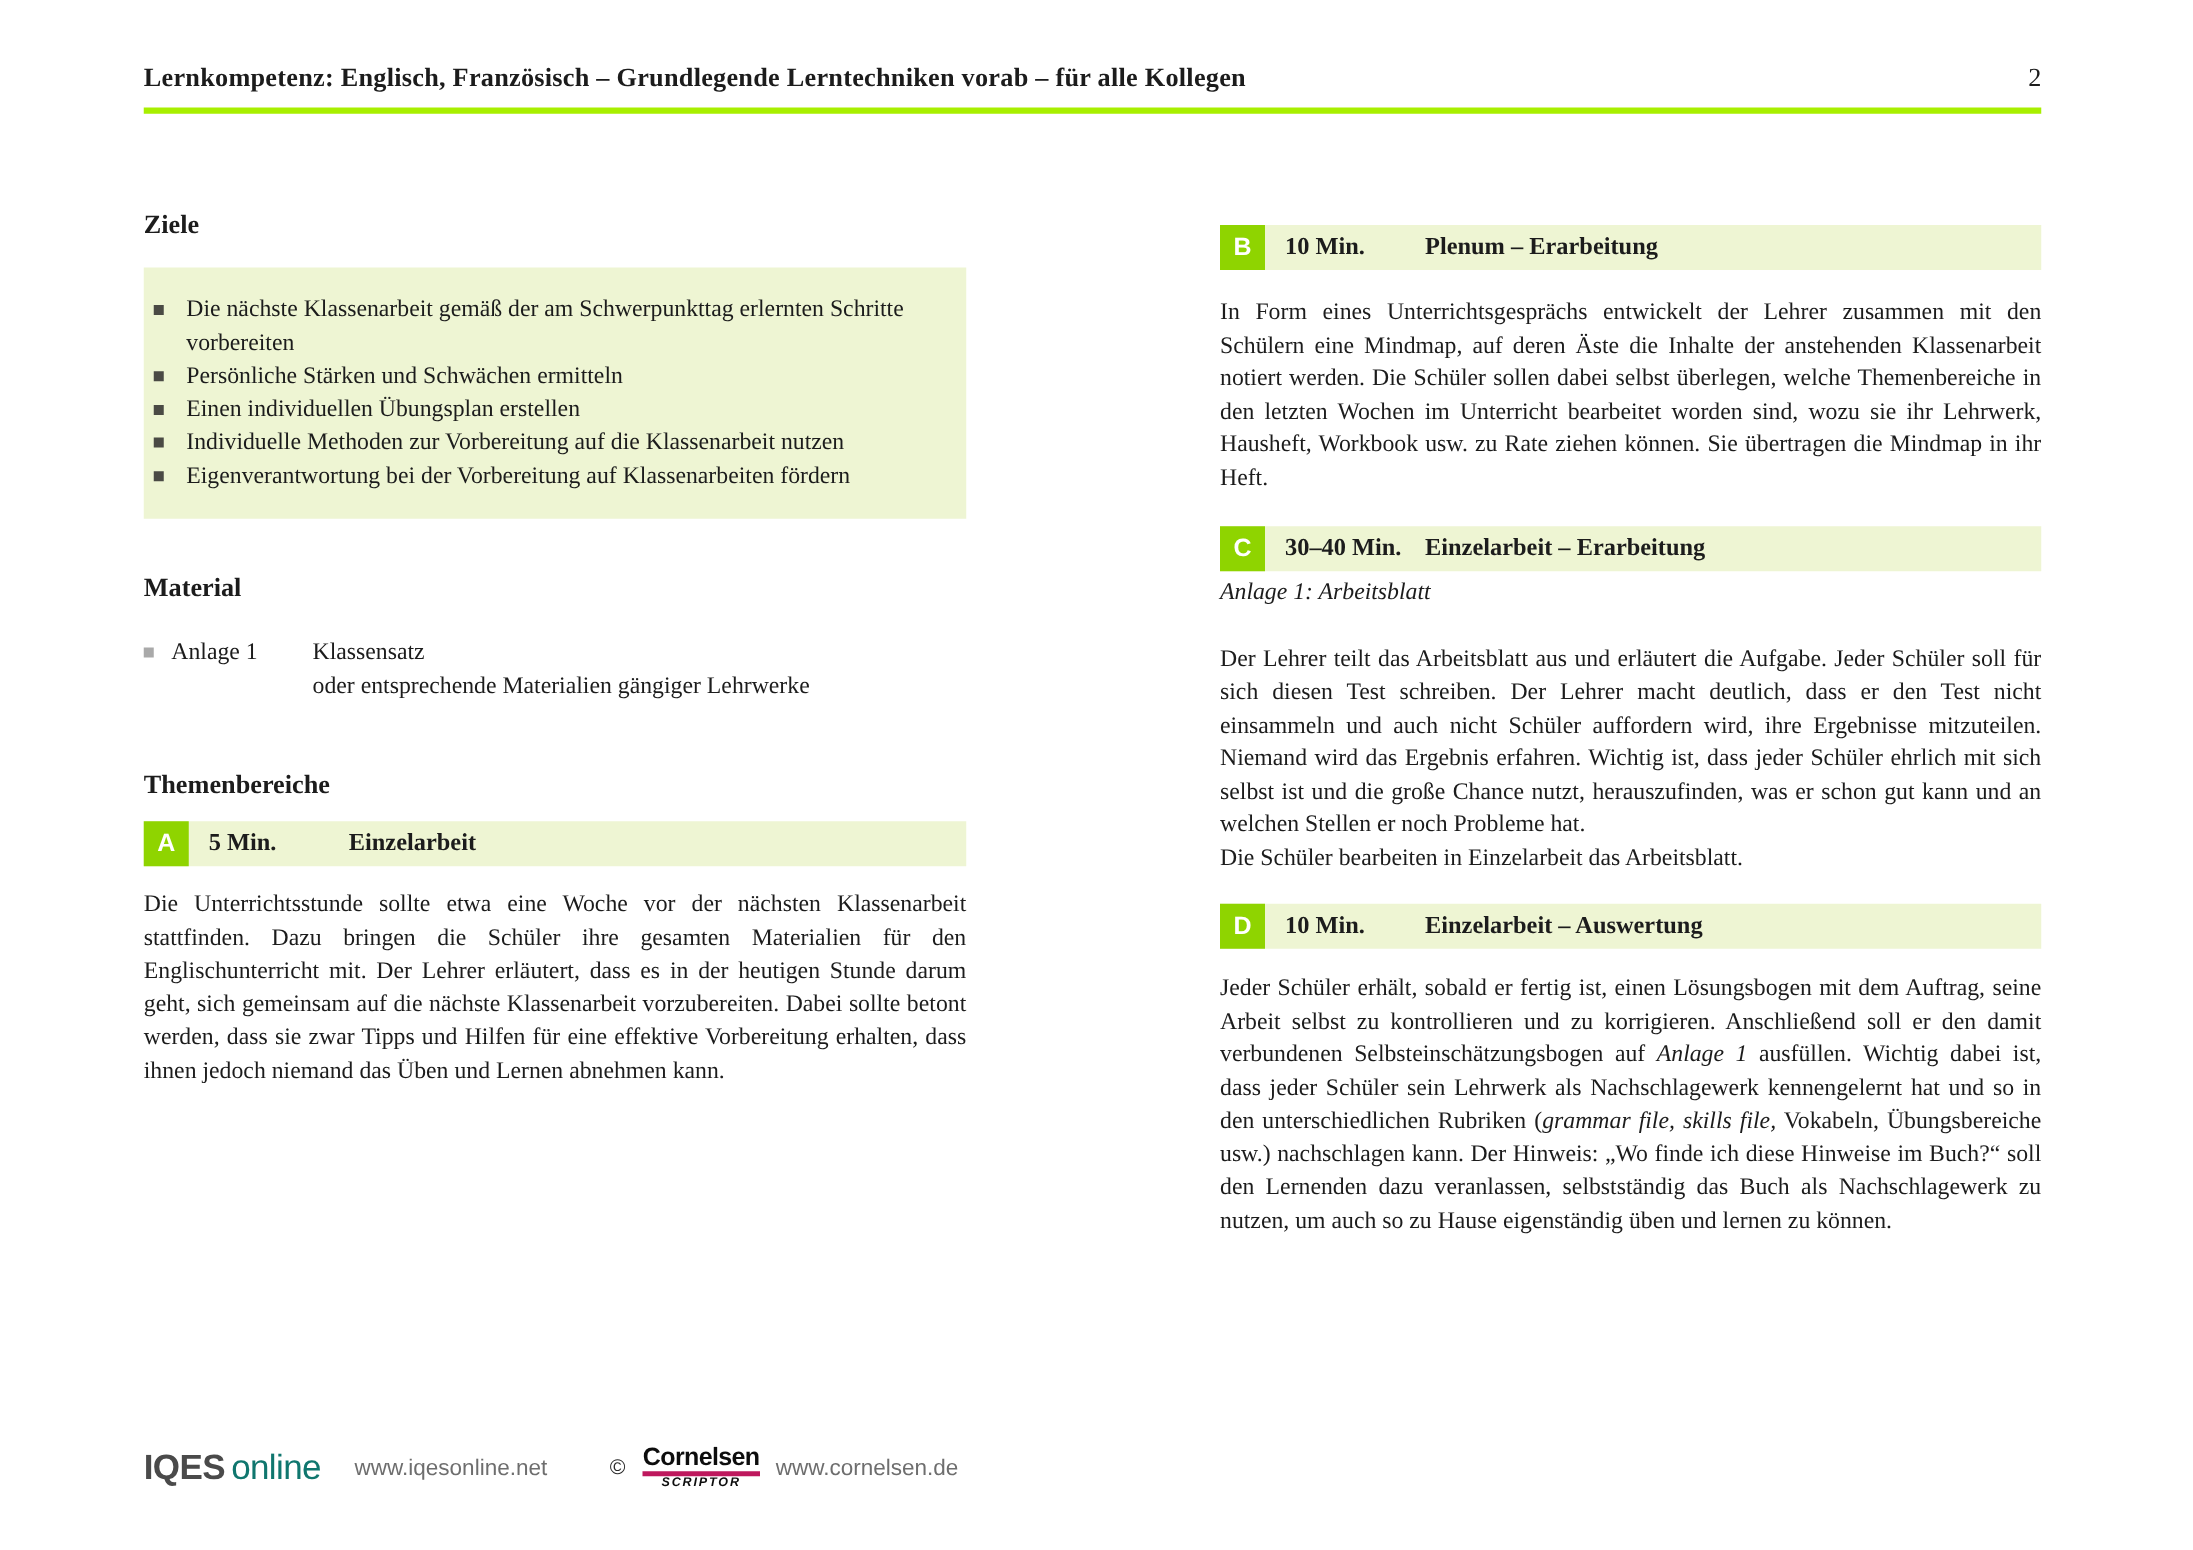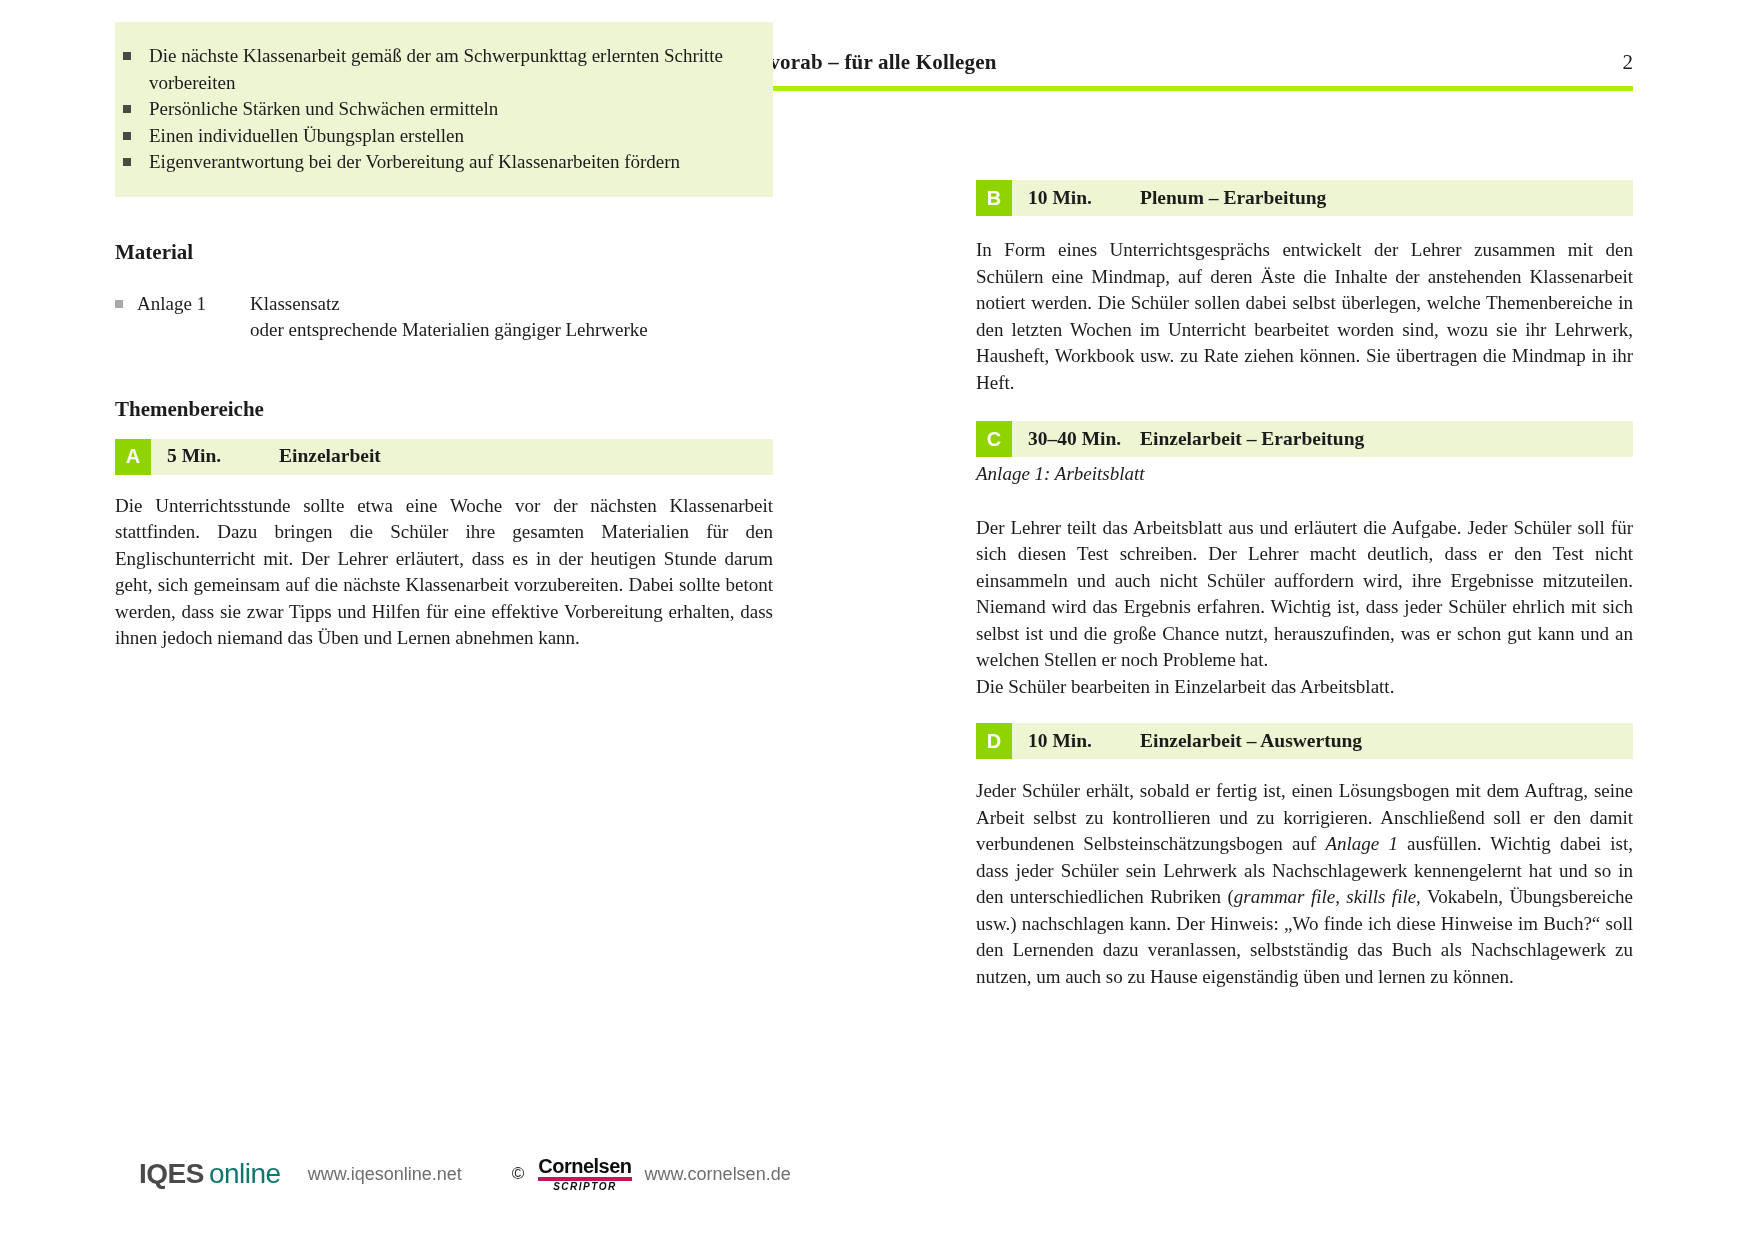--- a/index.html
+++ b/index.html
@@ -49,45 +49,47 @@
   .banner-c { margin-top:25px; }
   .annex { margin-top:4px; font-style:italic; }
   .para-c { margin-top:27px; }
   .para-c .line2 { text-align:left; }
   .banner-d { margin-top:23px; }
   .para-d { margin-top:19px; }
   .it { font-style:italic; }
   
   .footer { position:absolute; left:115px; top:1150px; height:48px; display:flex; align-items:center; font-family:"Liberation Sans",sans-serif; }
   .iqes-logo { display:flex; align-items:baseline; }
-  .iqes-bold { font-size:28px; font-weight:bold; color:#4a4a4a; letter-spacing:-0.5px;margin-left:24px; }
+  .iqes-bold { font-size:28px; font-weight:bold; color:#4a4a4a; letter-spacing:-0.5px; }
   .iqes-light { font-size:28px; color:#0f766e; margin-left:5px; letter-spacing:-0.5px; }
   .f-url { font-size:18px; color:#6e6e6e; margin-left:27px; }
   .copy { font-size:17px; color:#2a2a2a; margin-left:50px; }
   .cornelsen { margin-left:14px; text-align:center; }
   .cornelsen-name { font-size:20px; font-weight:800; color:#0d0d0d; letter-spacing:-0.5px; border-bottom:4px solid #be185d; line-height:20px; padding-bottom:1px; }
   .cornelsen-sub { font-size:10px; font-weight:bold; font-style:italic; color:#0d0d0d; letter-spacing:1.5px; line-height:11px; }
   .f-url2 { margin-left:13px; }
 </style>
 </head>
 <body>
 
 <div class="page">
 
   <div class="header-title">Lernkompetenz: Englisch, Französisch – Grundlegende Lerntechniken vorab – für alle Kollegen</div>
   <div class="page-number">2</div>
   <div class="header-rule"></div>
 
   <div class="col col-left">
+    <h2 class="sect h-ziele">Ziele</h2>
 
     <div class="panel">
       <ul>
         <li><span class="sq"></span><span>Die nächste Klassenarbeit gemäß der am Schwerpunkttag erlernten Schritte vorbereiten</span></li>
         <li><span class="sq"></span><span>Persönliche Stärken und Schwächen ermitteln</span></li>
         <li><span class="sq"></span><span>Einen individuellen Übungsplan erstellen</span></li>
+        <li><span class="sq"></span><span>Individuelle Methoden zur Vorbereitung auf die Klassenarbeit nutzen</span></li>
         <li><span class="sq"></span><span>Eigenverantwortung bei der Vorbereitung auf Klassenarbeiten fördern</span></li>
       </ul>
     </div>
 
     <h2 class="sect h-material">Material</h2>
 
     <div class="material-row">
       <div class="material-bullet-cell">
           <span class="sq gray"></span>
         </div>

